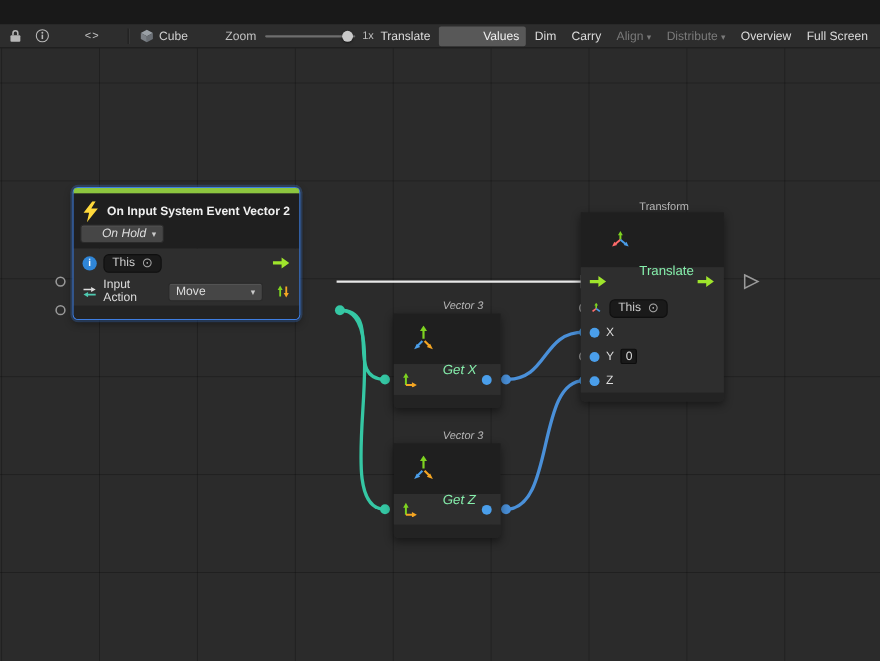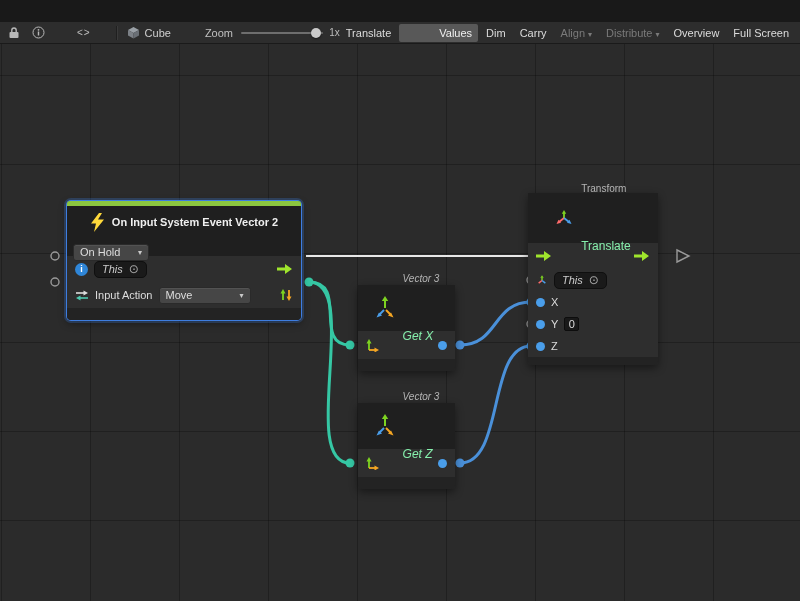--- a/index.html
+++ b/index.html
@@ -44,30 +44,30 @@
   .node-body{background:#2e2e2e;}
   .node-foot{background:#232323;border-radius:0 0 4px 4px;}
   .node-title{font-weight:bold;color:#efefef;}
   .cat{font-size:10px;color:#b5b5b5;line-height:12px;}
   .ttl{font-size:12px;color:#86efac;line-height:15px;margin-top:44px;}
   .row{display:flex;align-items:center;padding:0 8px;gap:6px;}
   .flex-sp{flex:1;}
   .port-dot{width:9px;height:9px;border-radius:50%;background:var(--port-blue);flex:0 0 auto;}
   .dropdown{display:inline-flex;align-items:center;gap:5px;background:#464646;border:1px solid #2a2a2a;border-radius:3px;padding:1px 6px;color:#dedede;box-shadow:inset 0 1px 0 rgba(255,255,255,.07);line-height:13px;}
   .dropdown .caret{font-size:8px;color:#cacaca;}
-  .this-field{display:inline-flex;align-items:center;gap:6px;background:#1a1a1a;border:1px solid #0f0f0f;border-radius:5px;padding:1px 7px;color:#cccccc;line-height:13px;font-style:italic;}
+  .this-field{display:inline-flex;align-items:center;gap:6px;background:#1a1a1a;border:1px solid #0f0f0f;border-radius:5px;padding:1px 7px;color:#cccccc;line-height:13px;}
   .target{color:#a8a8a8;font-size:12px;line-height:1;}
   .info-badge{width:13px;height:13px;border-radius:50%;background:#2f86d8;color:#fff;font-size:9px;font-weight:bold;display:flex;align-items:center;justify-content:center;flex:0 0 auto;}
   .val-box{min-width:15px;height:14px;background:#191919;border:1px solid #0d0d0d;border-radius:2px;display:inline-flex;align-items:center;justify-content:center;padding:0 3px;color:#dddddd;line-height:12px;}
 
   
-  .event-node{left:67px;top:157px;width:234px;}
+  .event-node{left:67px;top:127px;width:205px;}
   .event-head{height:50px;padding:6px 6px 4px;}
   .event-head .head-row{display:flex;align-items:center;justify-content:center;gap:7px;height:20px;}
-  .event-head .dropdown{margin:12px auto 0;width:76px;justify-content:space-between;}
+  .event-head .dropdown{margin:2px auto 0;width:76px;justify-content:flex-end;font-style:italic;}
   .event-node .row{height:26px;}
   .event-node .node-foot{height:12px;}
 
   
   .transform-node{left:528px;top:149px;width:130px;}
   .transform-node .node-head{height:50px;display:flex;align-items:center;justify-content:center;gap:8px;}
   .transform-node .row.ctrl{height:26px;}
   .transform-node .row.prt{height:22px;}
   .transform-node .node-foot{height:8px;}
 

